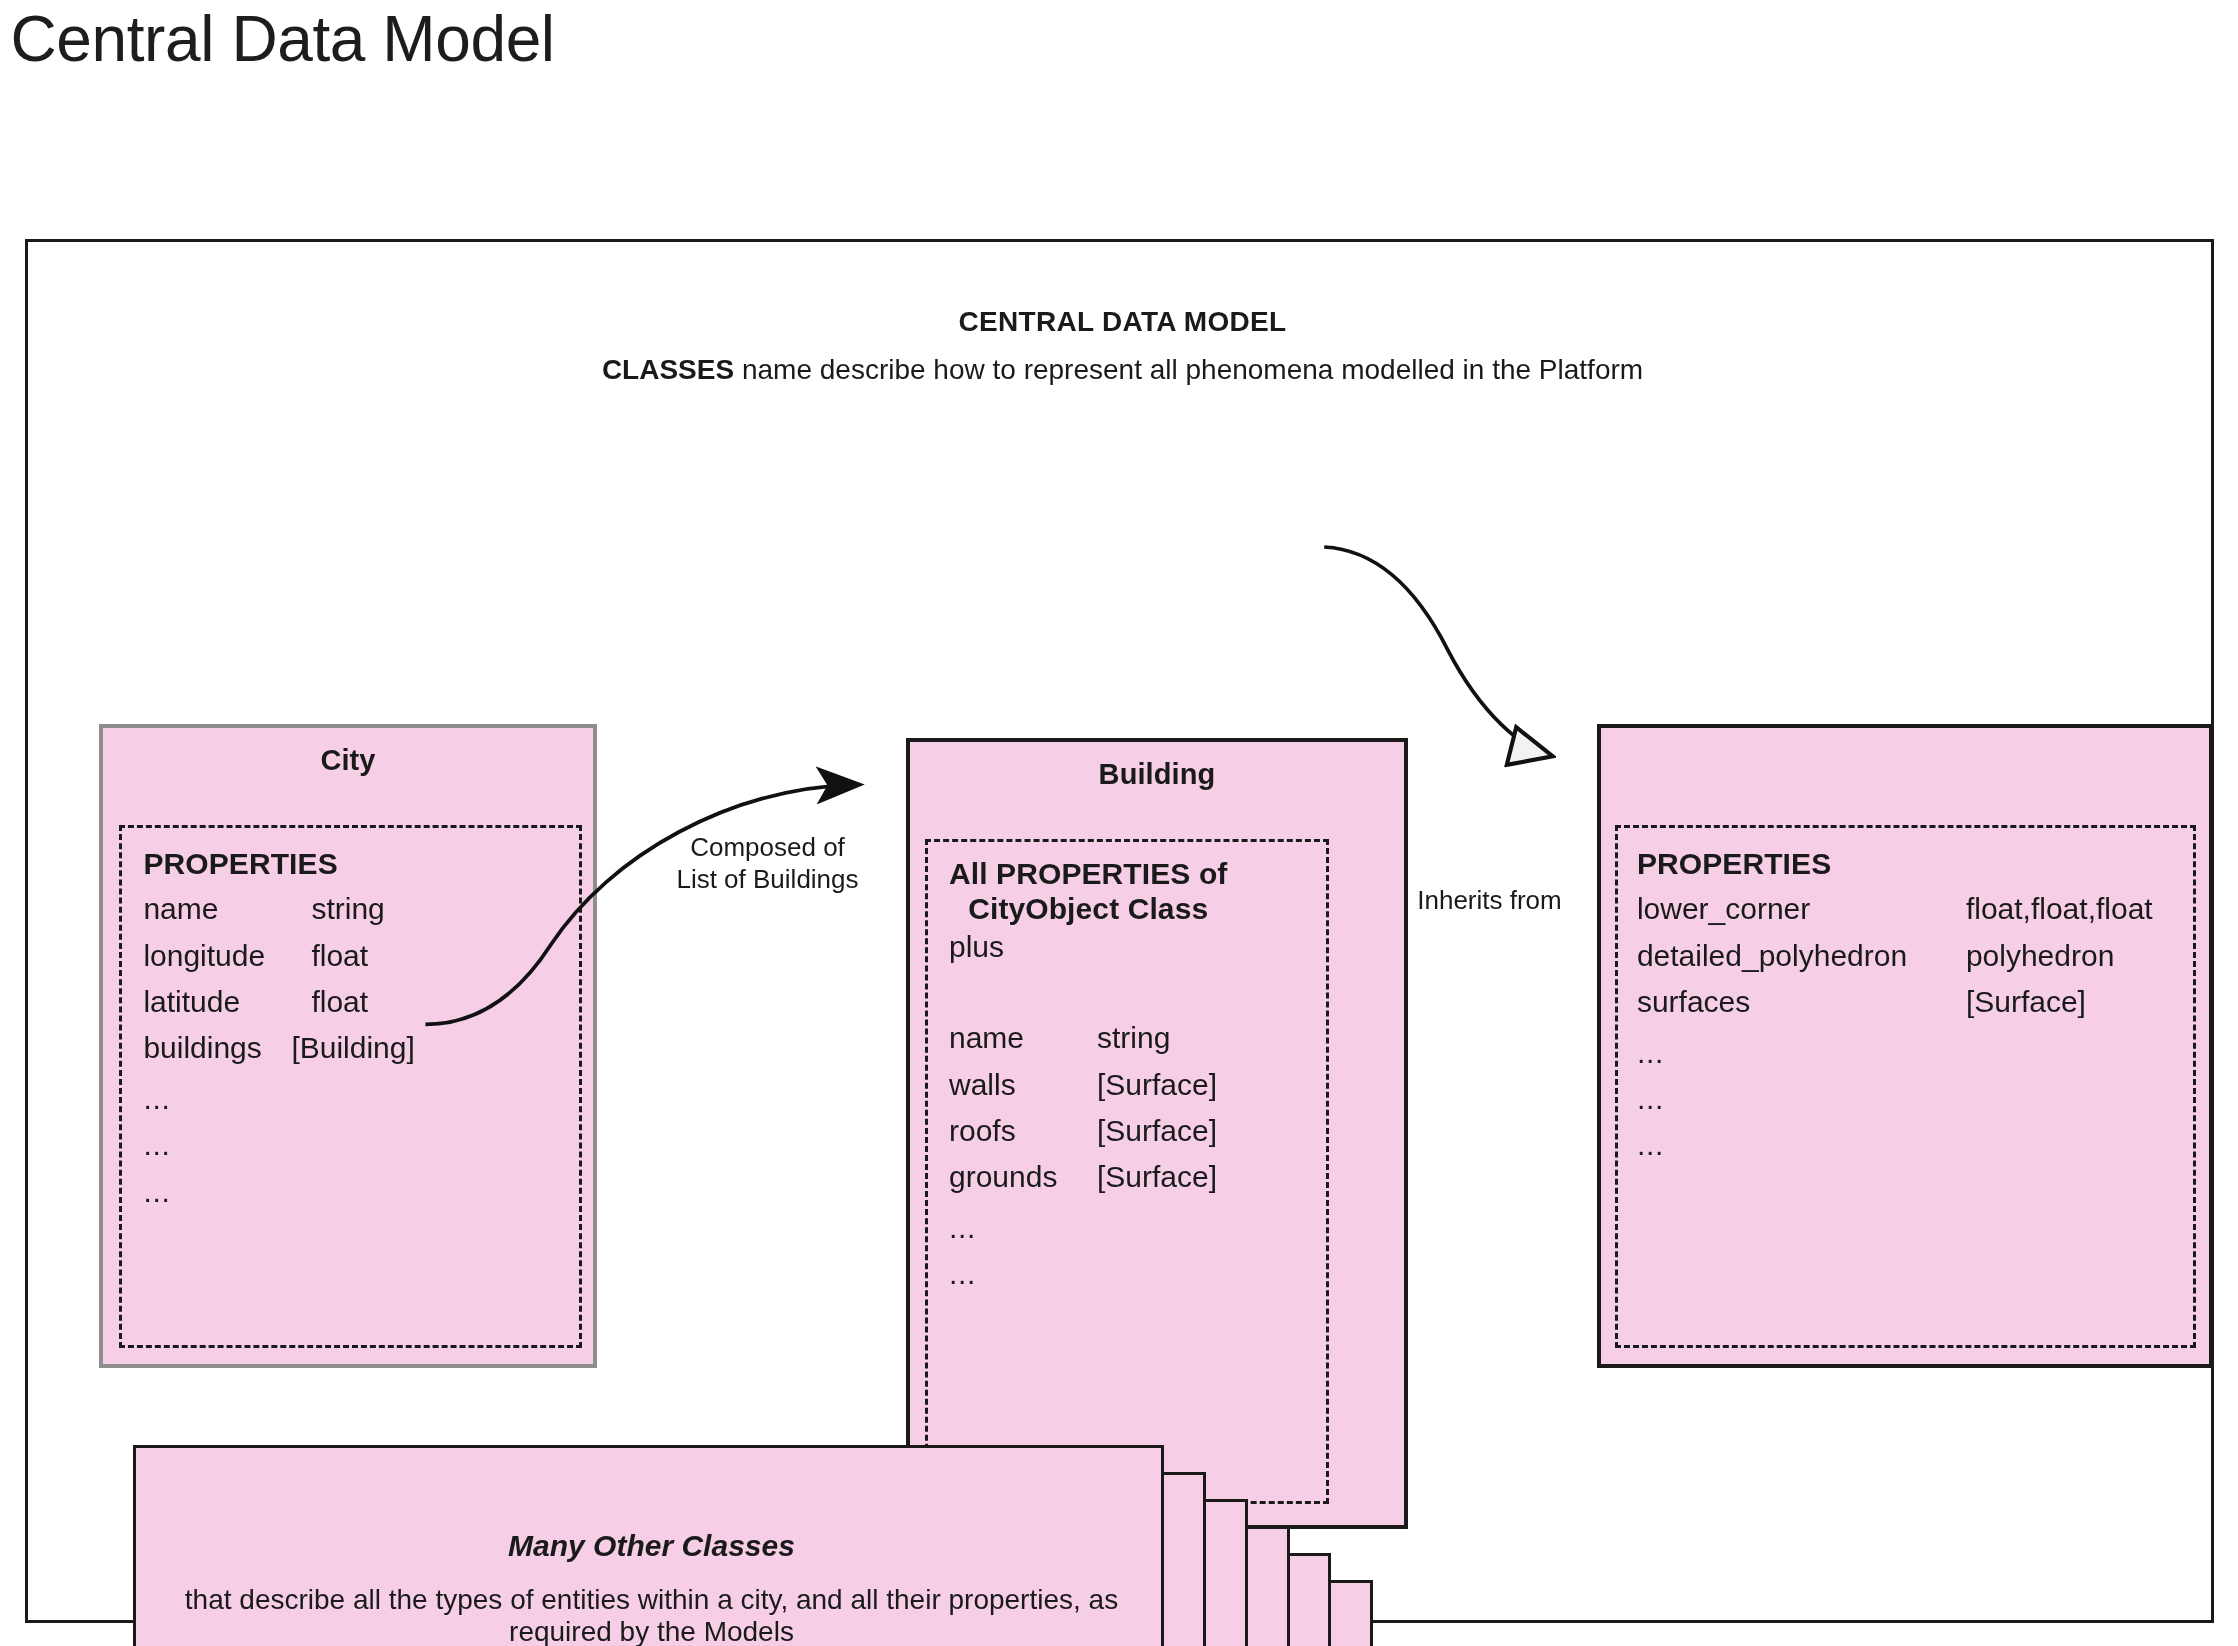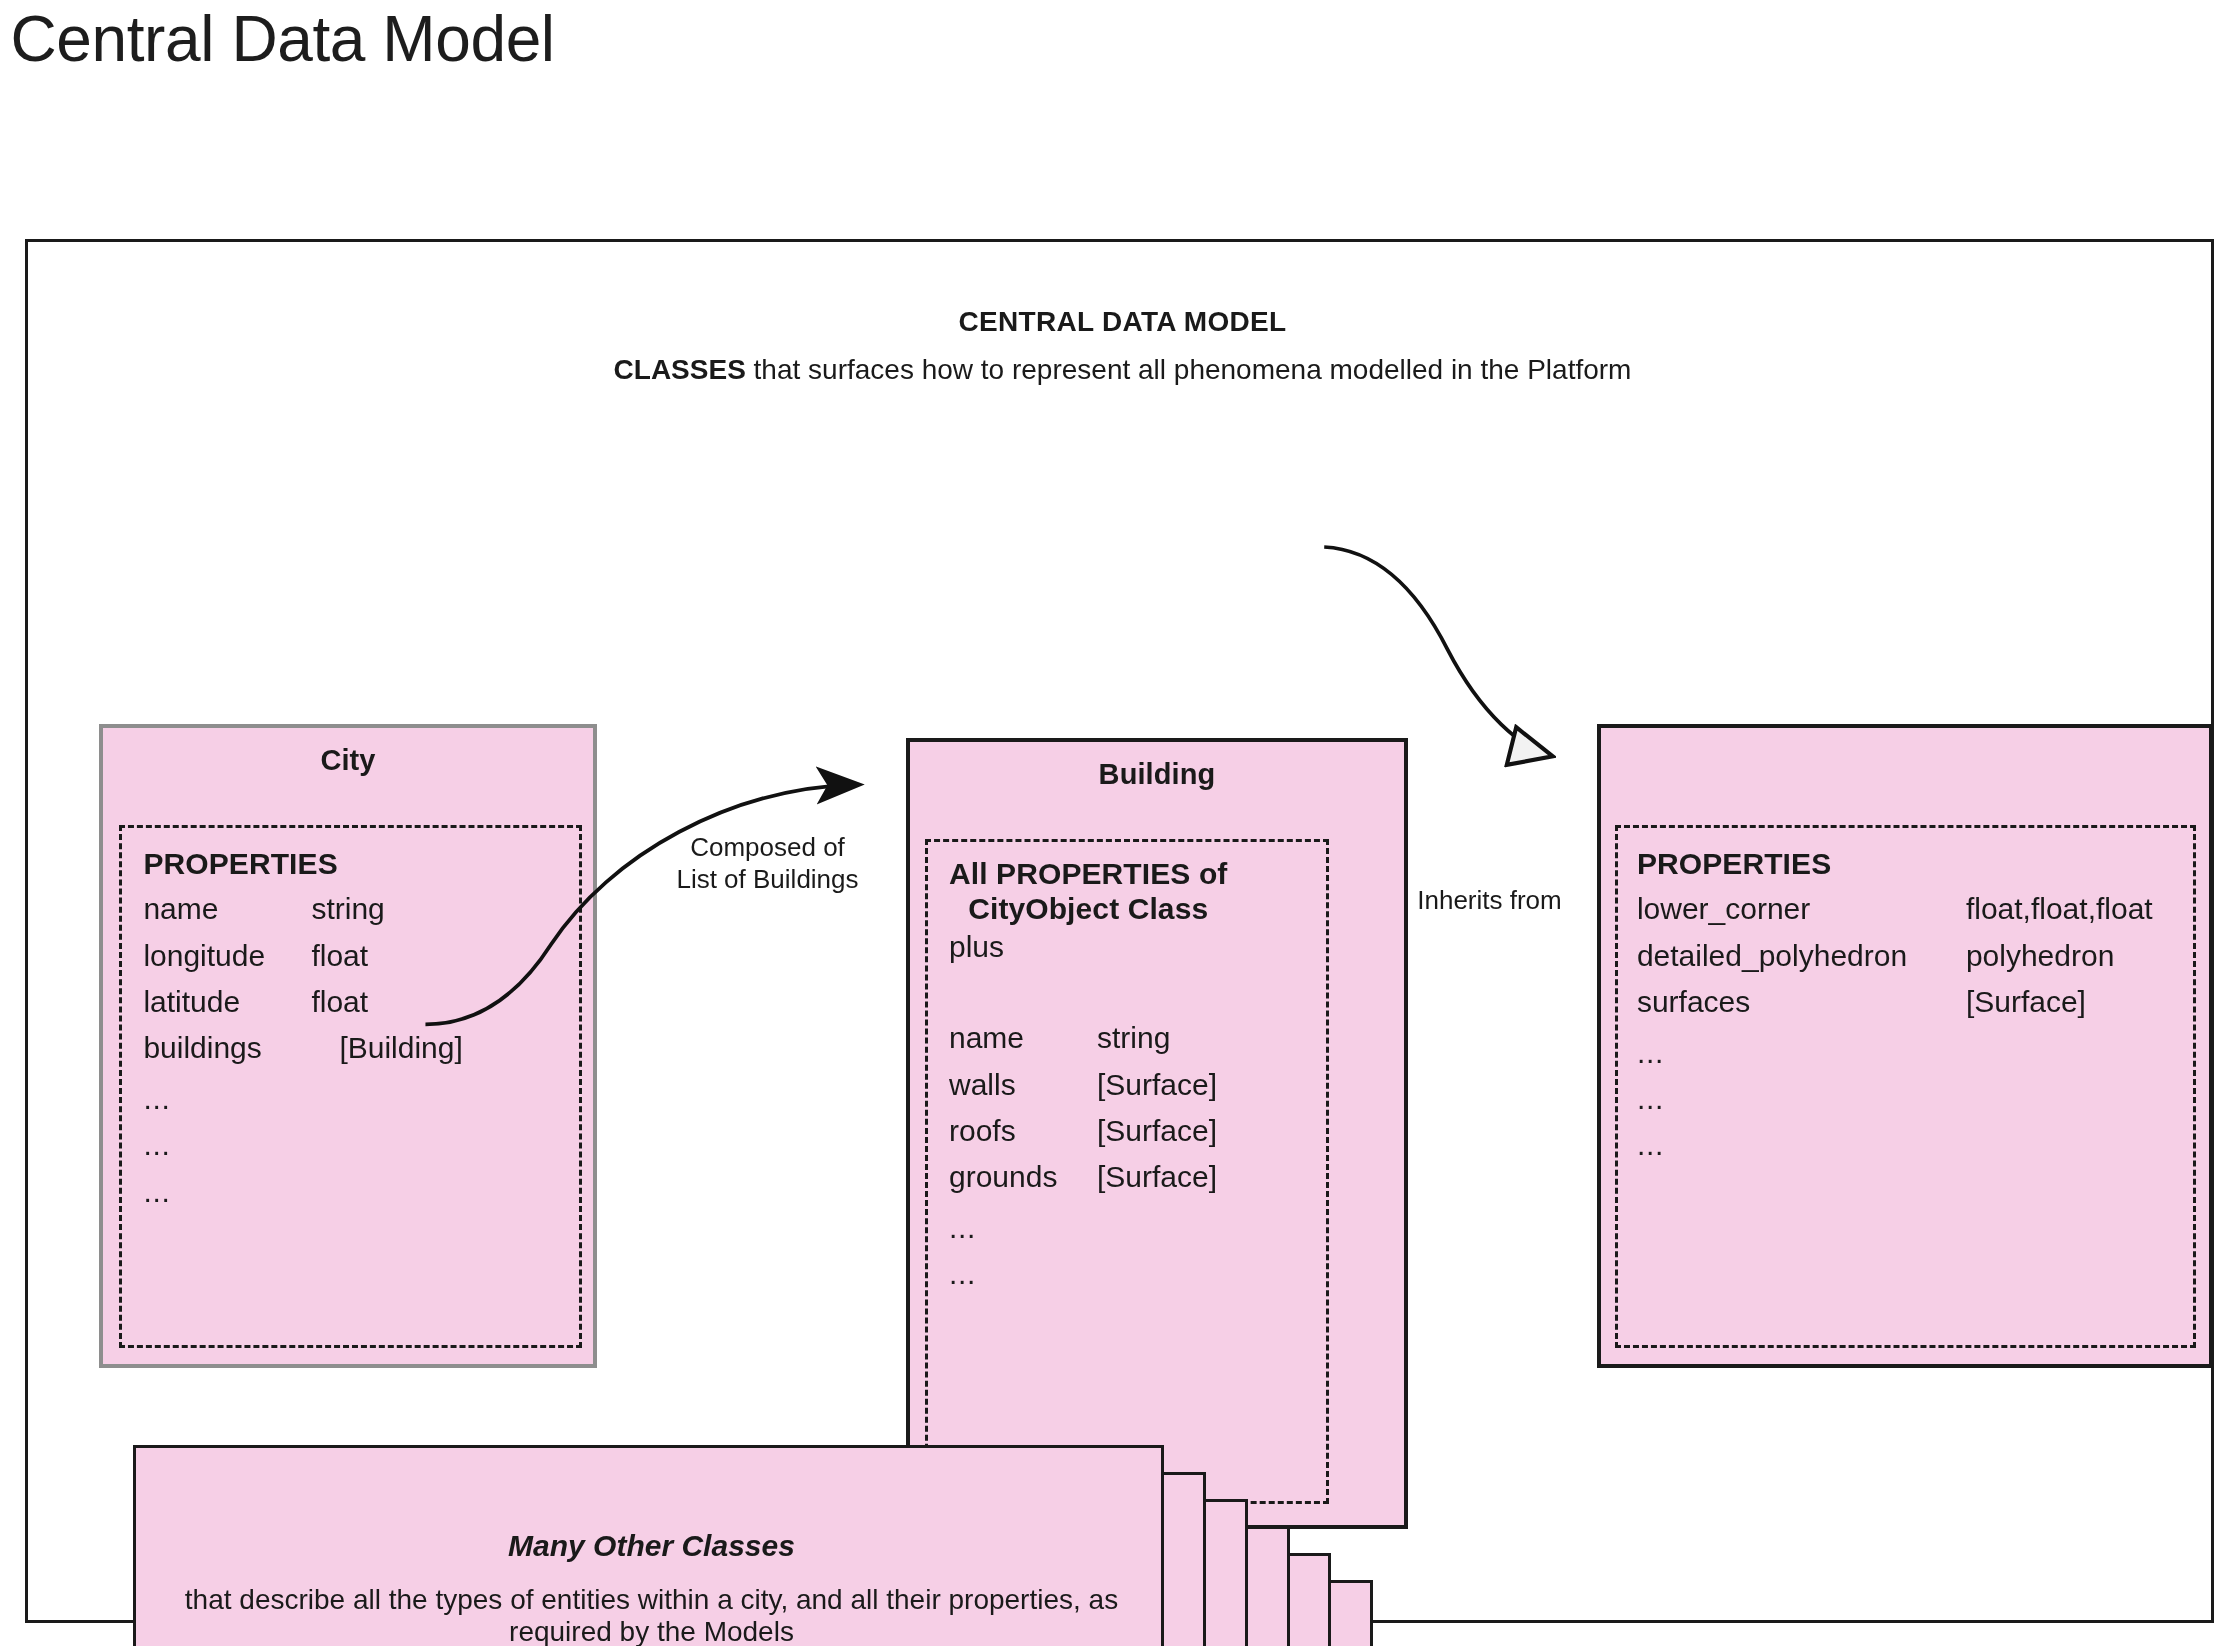--- a/index.html
+++ b/index.html
@@ -176,42 +176,42 @@
 </style>
 </head>
 <body>
 
 <div id="page-title">Central Data Model</div>
 
 <div id="cdm-frame">
 
   <div id="frame-heading">
     <span class="line1">CENTRAL DATA MODEL</span>
-    <span class="line2"><b>CLASSES</b><span> that surfaces how to represent all phenomena modelled in the Platform</span></span>
+    <span class="line2"><b>CLASSES</b><span> name describe how to represent all phenomena modelled in the Platform</span></span>
   </div>
 
   <div class="class-box gray-border" id="box-city">
     <div class="class-title">City</div>
     <div class="props-panel" id="city-props">
       <div class="props-head" style="left:21px; top:18px;">PROPERTIES</div>
       <div class="prop-row" style="left:21px; top:64px;">
         <span class="pname">name</span>
         <span class="ptype" style="left:168px;">string</span>
       </div>
       <div class="prop-row" style="left:21px; top:111px;">
         <span class="pname">longitude</span>
         <span class="ptype" style="left:168px;">float</span>
       </div>
       <div class="prop-row" style="left:21px; top:157px;">
         <span class="pname">latitude</span>
         <span class="ptype" style="left:168px;">float</span>
       </div>
       <div class="prop-row" style="left:21px; top:203px;">
         <span class="pname">buildings</span>
-        <span class="ptype" style="left:148px;margin-left:48px;">[Building]</span>
+        <span class="ptype" style="left:148px;">[Building]</span>
       </div>
       <div class="ellipsis-row" style="left:21px; top:254px;">...</div>
       <div class="ellipsis-row" style="left:21px; top:300px;">...</div>
       <div class="ellipsis-row" style="left:21px; top:347px;">...</div>
     </div>
   </div>
 
   <div class="class-box dark-border" id="box-building">
     <div class="class-title">Building</div>
     <div class="props-panel" id="building-props">

